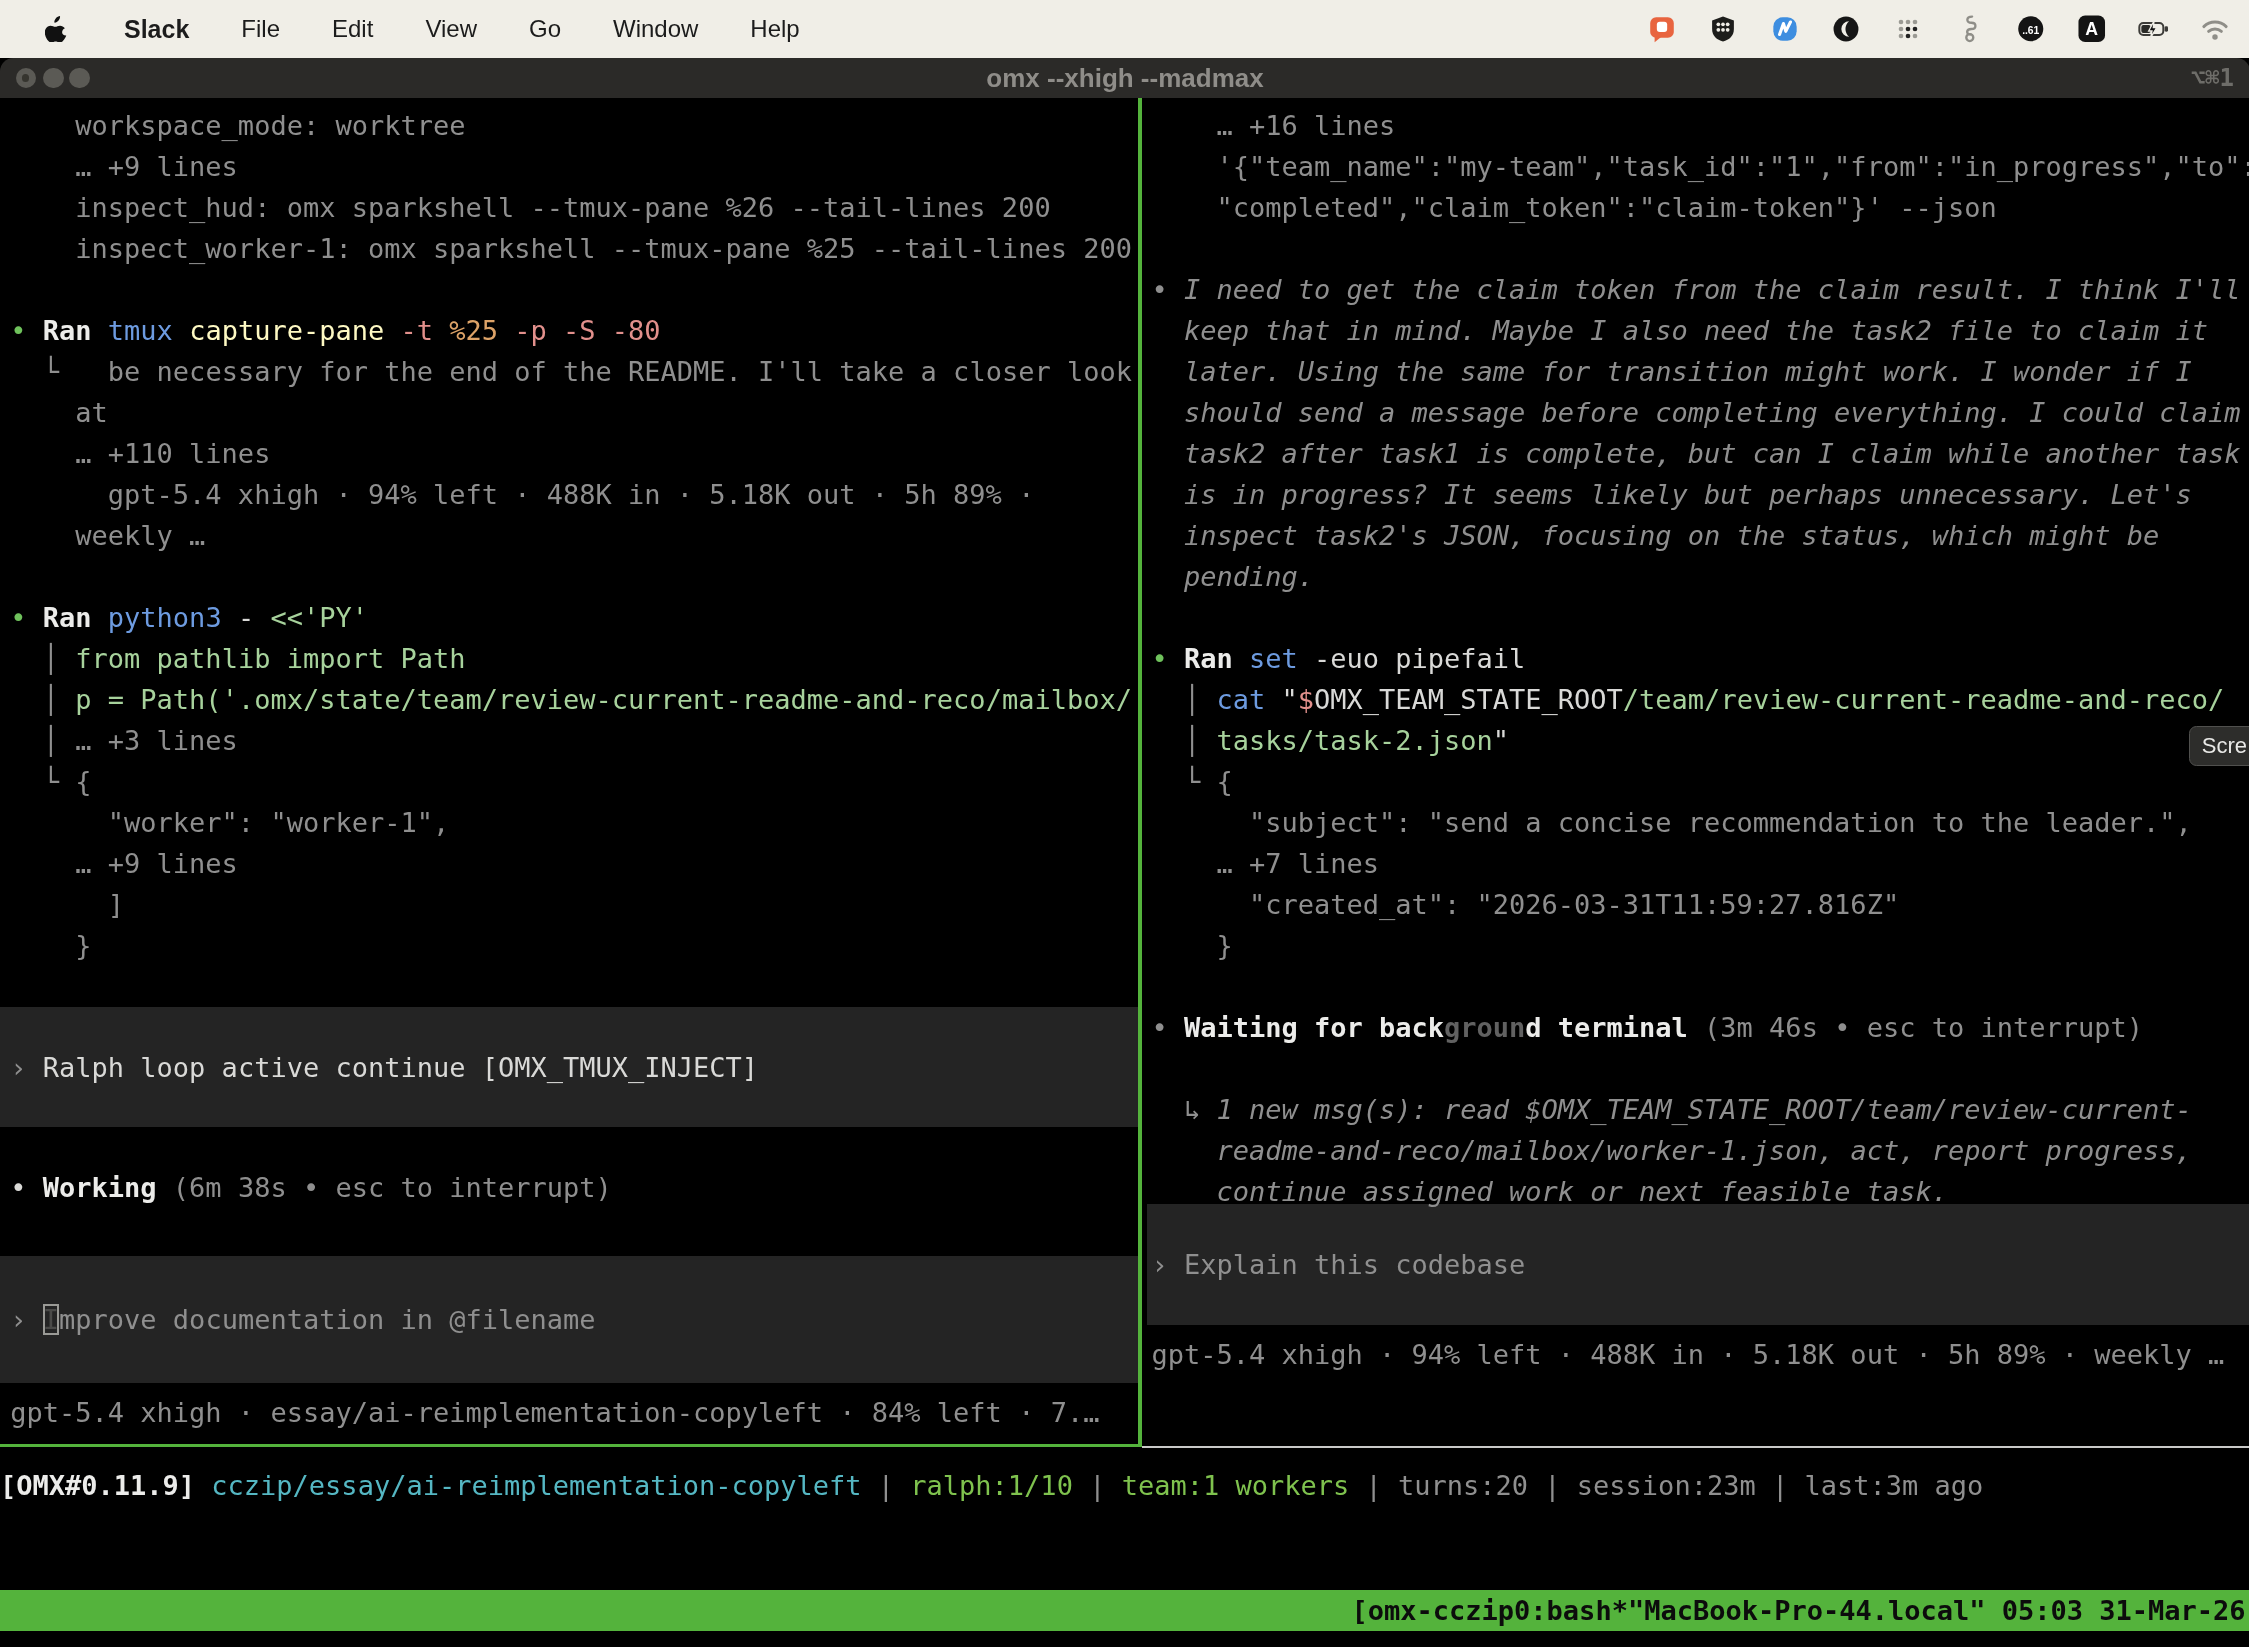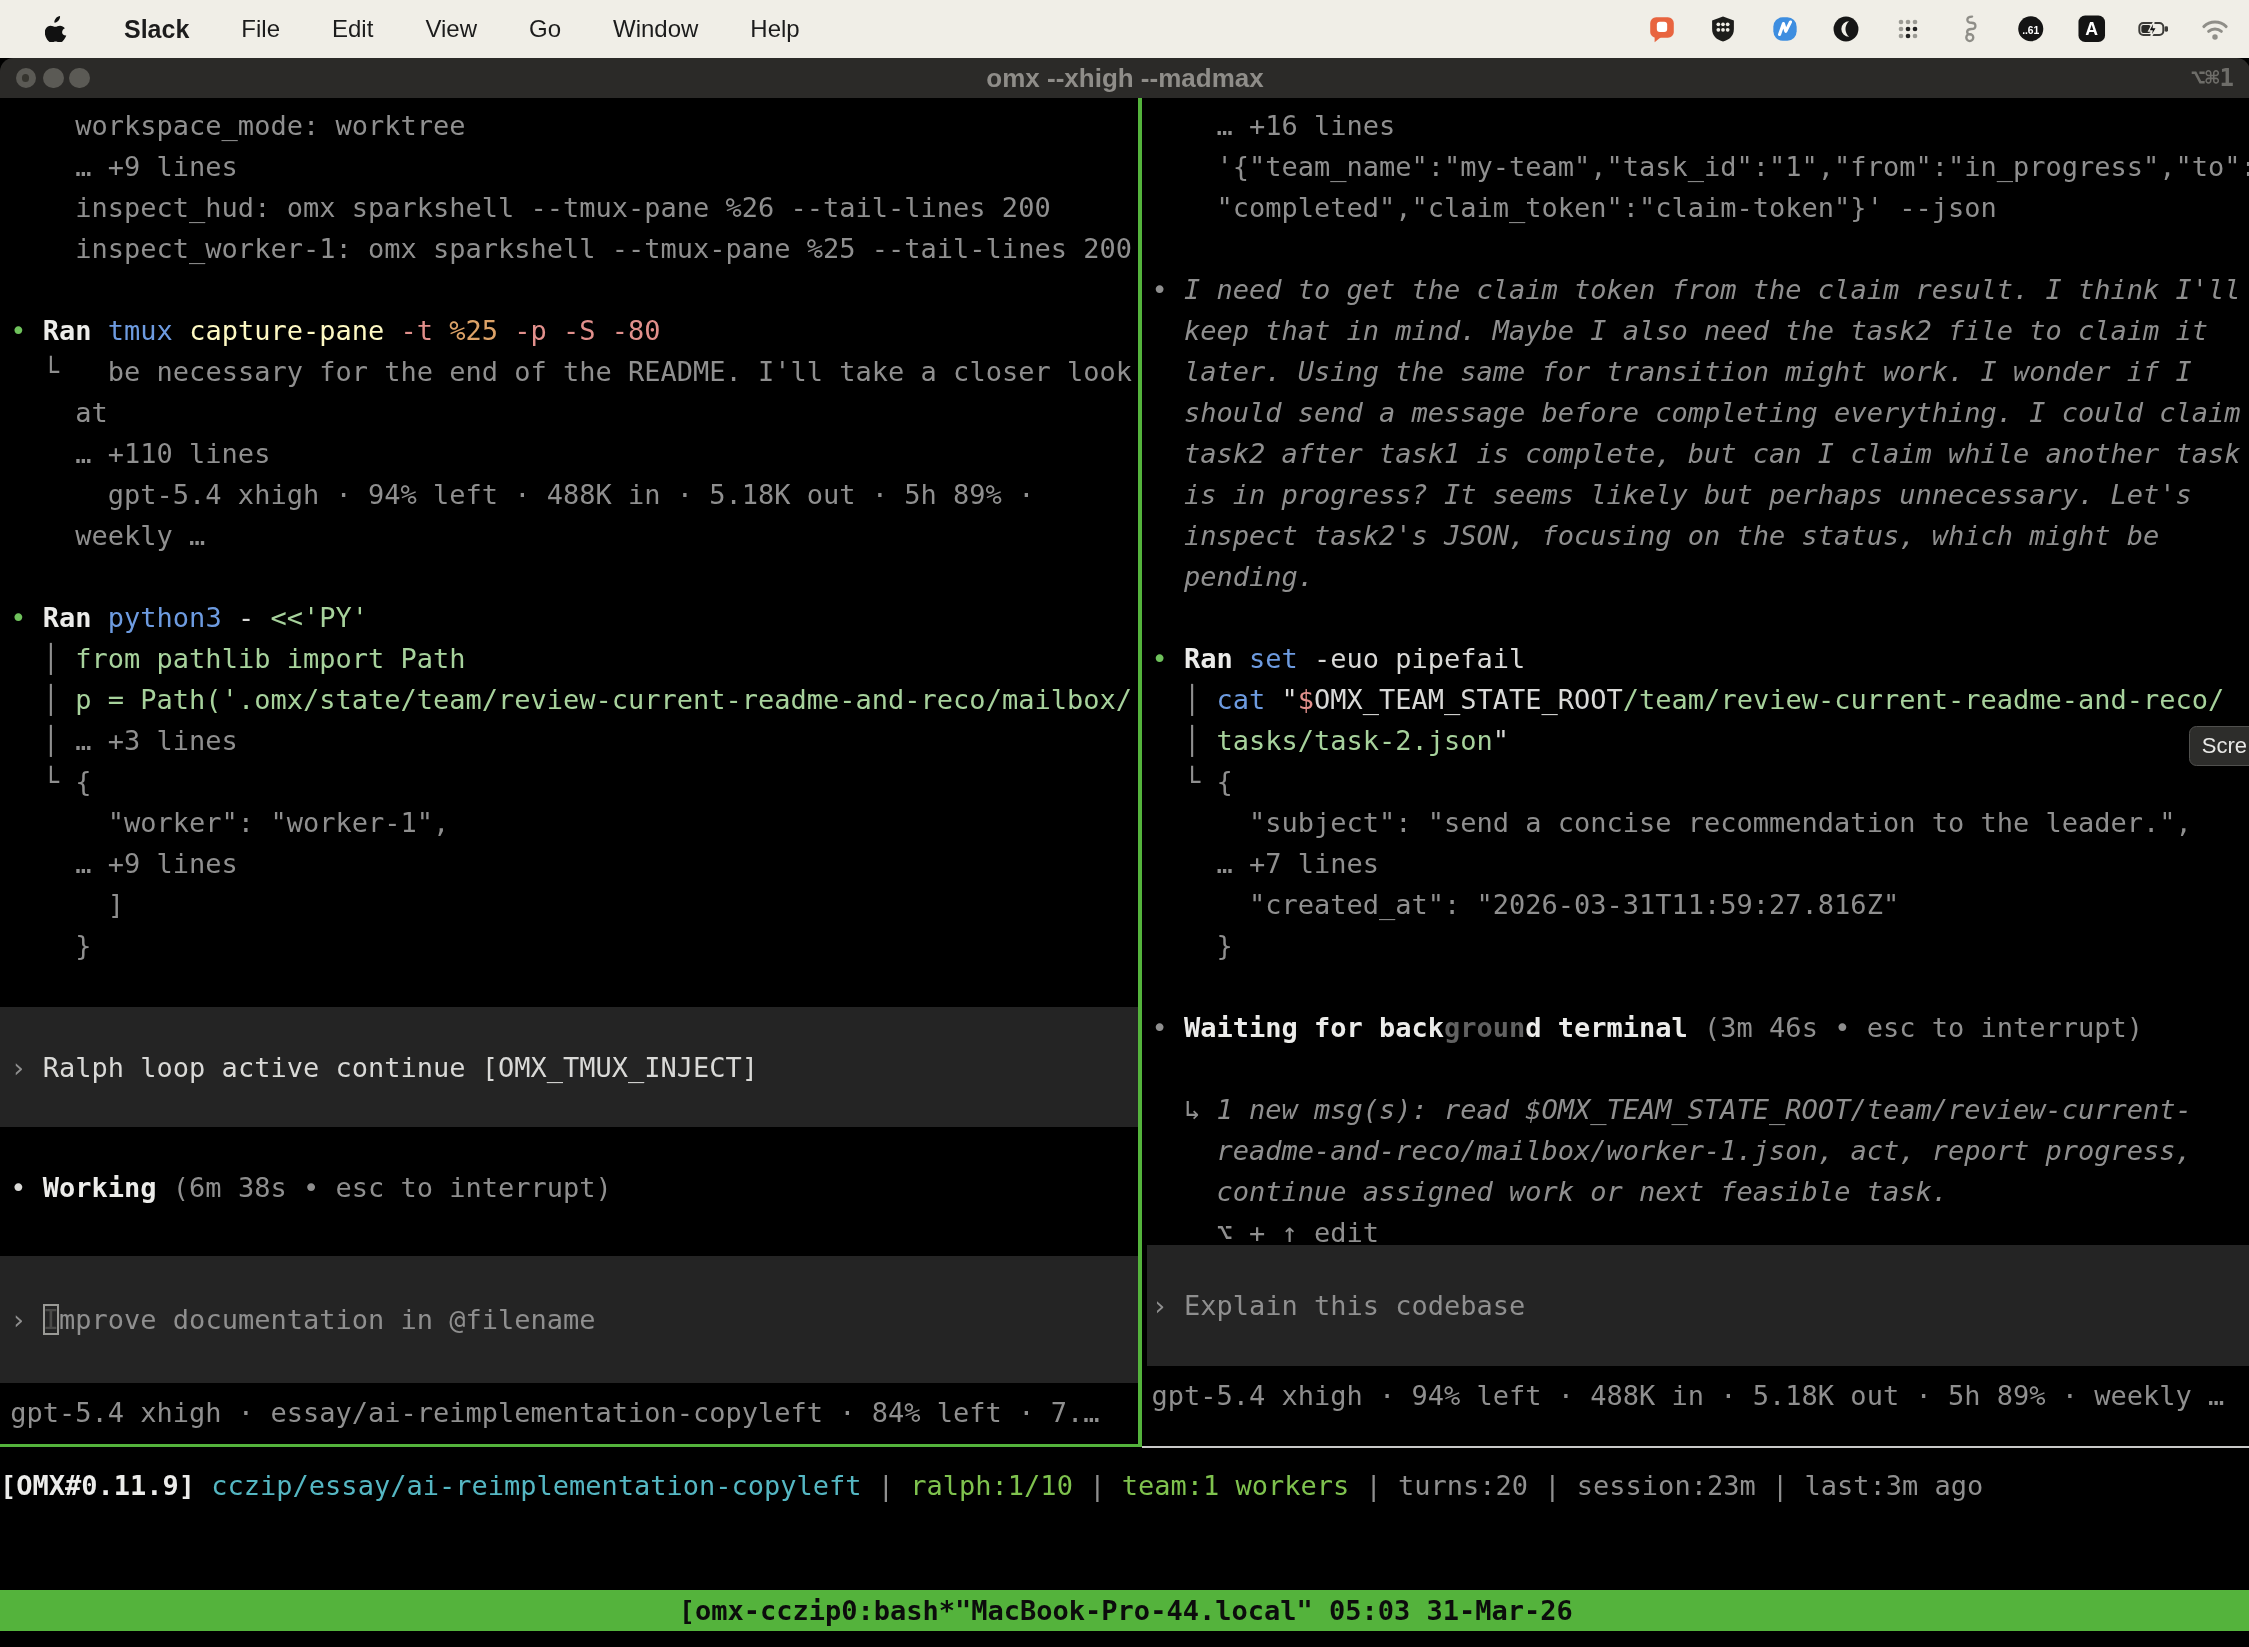--- a/index.html
+++ b/index.html
@@ -58,21 +58,21 @@
   #rbox{margin-top:-8.9px;height:121px;}
   #rstatus{margin-top:9.6px;}
   
   #divider{position:absolute;left:1138px;top:0;width:4.4px;height:1348px;background:#54b33c;}
   #border-left{position:absolute;left:0;top:1346px;width:1142px;height:3px;background:#54b33c;}
   #border-right{position:absolute;left:1142px;top:1348px;width:1108px;height:1.5px;background:#c9c9c8;}
   
   #omx-status{position:absolute;left:0;top:1367px;width:2250px;}
   
   #tmuxbar{position:absolute;left:0;top:1492px;width:2250px;height:41px;background:#54b33c;
-           display:flex;justify-content:center;align-items:center;}
+           display:flex;justify-content:flex-end;align-items:center;}
   #tmuxbar span{font-size:27px;font-weight:bold;color:#0c0c0c;white-space:pre;}
   #tmux-left{padding-left:5.9px;}
   #tmux-right{padding-right:4.4px;}
   
   #screen-tooltip{position:absolute;left:2189px;top:628px;height:38px;min-width:81px;
                   background:#2d2d2b;border:1.5px solid #50504e;border-radius:7.4px;
                   display:flex;align-items:center;padding:0 11.8px;
                   font-family:"Liberation Sans",sans-serif;font-size:22px;color:#e8e8e6;}
 </style>
 </head>
@@ -257,21 +257,20 @@
             <div class="line"><span class="c-g">      "subject": "send a concise recommendation to the leader.",</span></div>
             <div class="line"><span class="c-g">    … +7 lines</span></div>
             <div class="line"><span class="c-g">      "created_at": "2026-03-31T11:59:27.816Z"</span></div>
             <div class="line"><span class="c-g">    }</span></div>
             <div class="line">&nbsp;</div>
             <div class="line"><span class="c-g">• </span><span class="c-bw">Waiting for back</span><span class="c-db">groun</span><span class="c-bw">d terminal </span><span class="c-g">(3m 46s • esc to interrupt)</span></div>
             <div class="line">&nbsp;</div>
             <div class="line"><span class="c-g">  ↳ </span><span class="c-gi">1 new msg(s): read $OMX_TEAM_STATE_ROOT/team/review-current-</span></div>
             <div class="line"><span class="c-g">    </span><span class="c-gi">readme-and-reco/mailbox/worker-1.json, act, report progress,</span></div>
             <div class="line"><span class="c-g">    </span><span class="c-gi">continue assigned work or next feasible task.</span></div>
-            <div class="line"><span class="c-g">    ⌥ + ↑ edit</span></div>
           </div>
         <div class="inputbox" id="rbox">
           <div class="lines tight" style="width:100%">
               <div class="line"><span class="c-g">› </span><span class="c-g">Explain this codebase</span></div>
             </div>
         </div>
         <div id="rstatus" class="lines tight">
             <div class="line"><span class="c-g">gpt-5.4 xhigh · 94% left · 488K in · 5.18K out · 5h 89% · weekly …</span></div>
           </div>
       </div>

